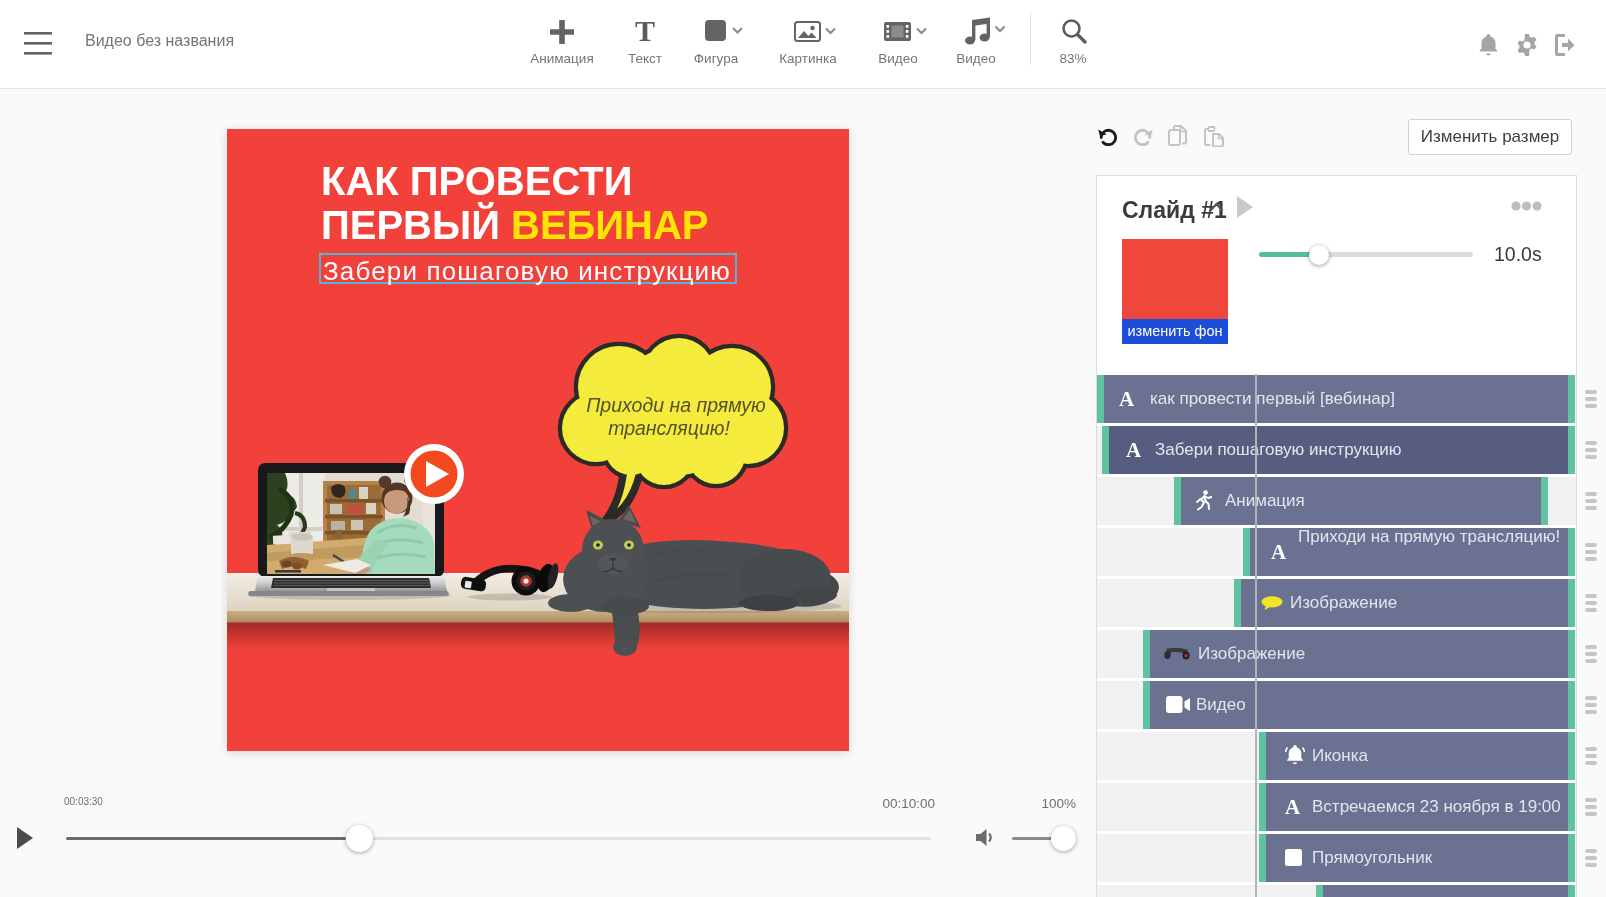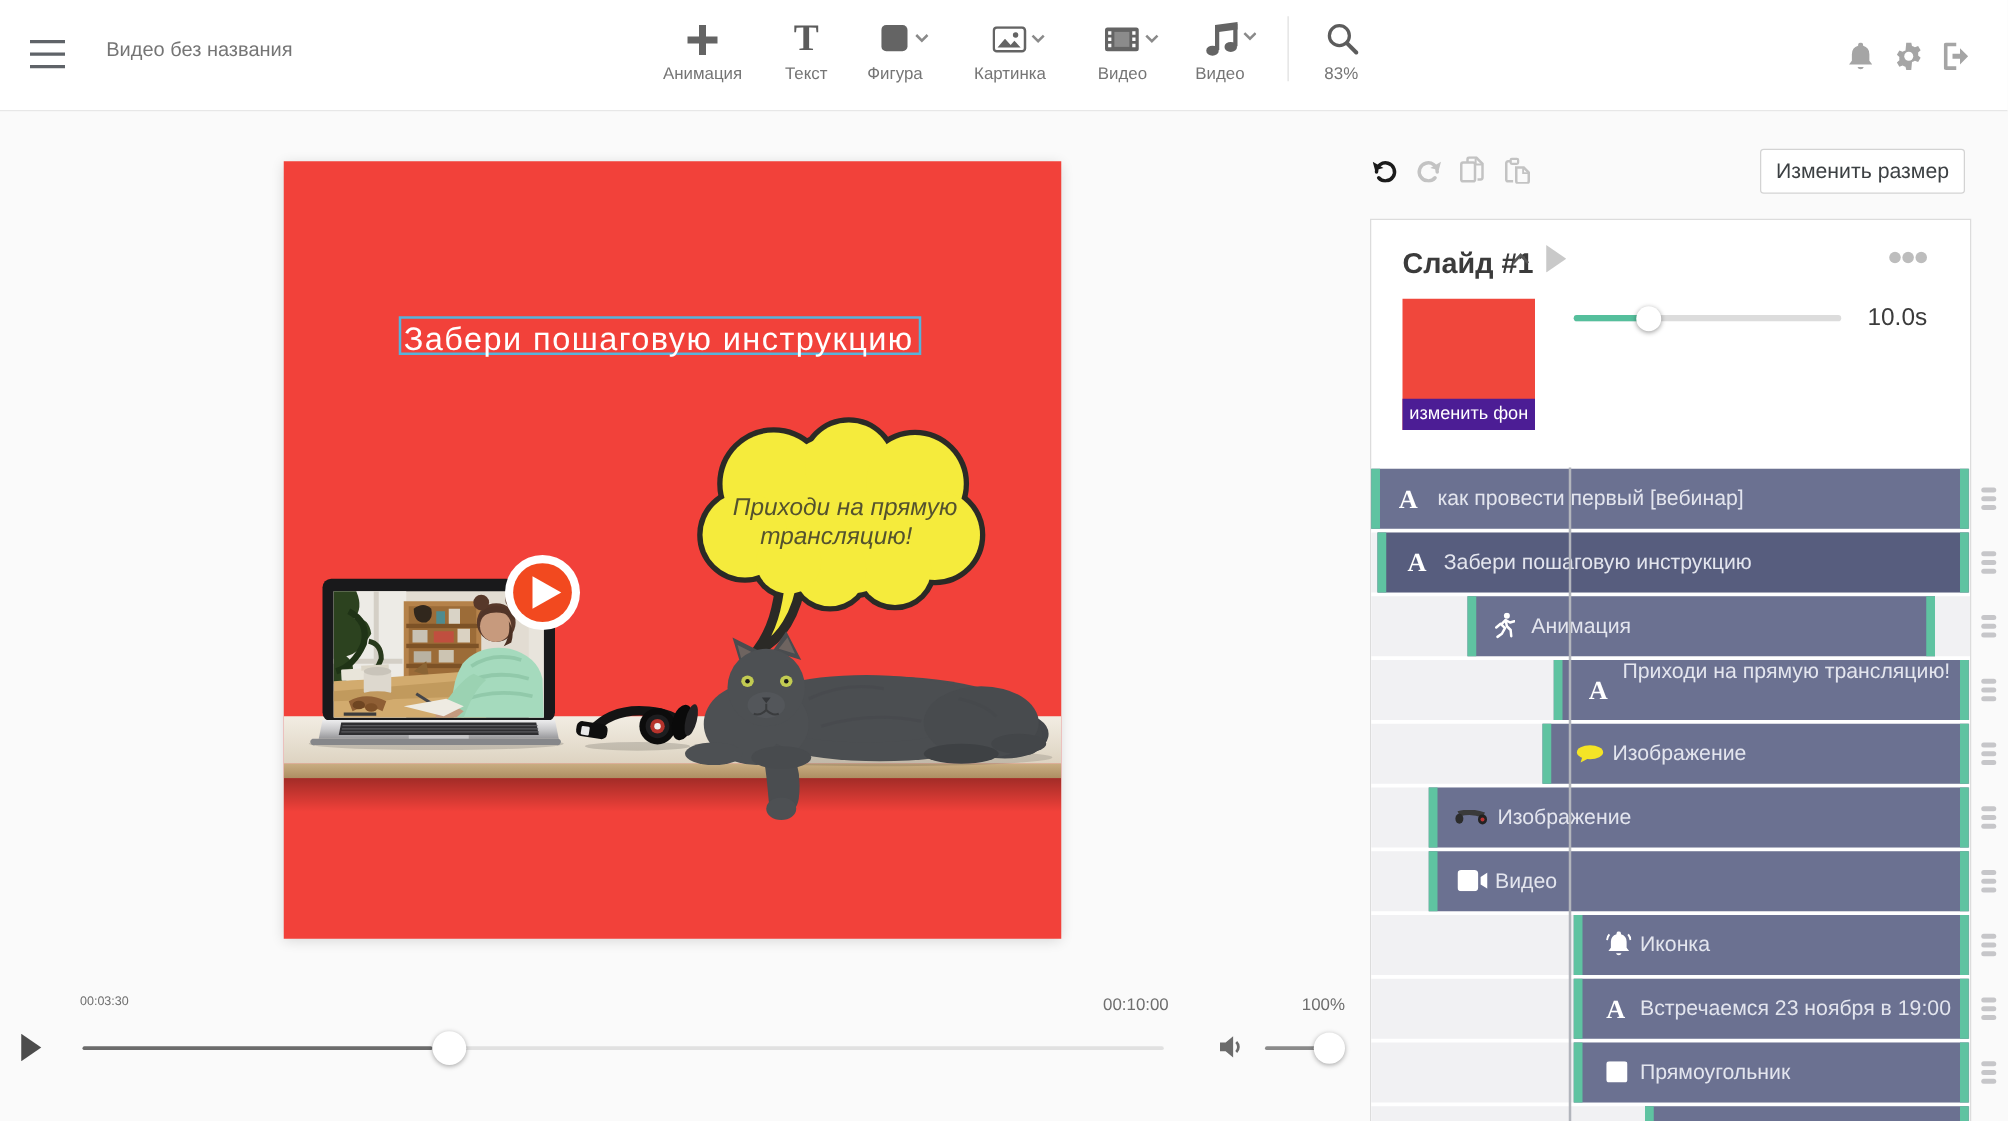--- a/index.html
+++ b/index.html
@@ -269,20 +269,21 @@
     </g>
     <path d="M420 430 q30 -14 60 -8 M430 452 q40 -12 80 -4 M540 430 q20 4 30 14" stroke="#45484c" stroke-width="2.5" fill="none" opacity="0.45"></path>
   </g>
 
   <g id="play">
     <circle cx="207" cy="345" r="30" fill="#fff"></circle>
     <circle cx="207" cy="345" r="23.5" fill="#f2491f"></circle>
     <path d="M199 332 L222 345 L199 358 Z" fill="#fff"></path>
   </g>
   </svg>
+  <div id="bigtitle" class="abs" style="left:94px; top:30px; font-weight:bold; font-size:40px; line-height:44px; color:#fff; letter-spacing:0px; white-space:nowrap;">КАК ПРОВЕСТИ<br>ПЕРВЫЙ <span style="color:#ffe501;">ВЕБИНАР</span></div>
   <div class="abs" style="left:92px; top:124px; width:418px; height:31px; border:2px solid #57b3da;"></div>
   <div id="subtitle" class="abs" style="left:96px; top:127px; font-size:26px; color:#fff; white-space:nowrap; letter-spacing:1.15px;">Забери пошаговую инструкцию</div>
 </div>
 
 <div class="abs" style="left:64px; top:796px; font-size:10px; color:#6e6e6e;">00:03:30</div>
 <div class="abs" style="left:860px; top:796px; width:75px; text-align:right; font-size:13.5px; color:#6e6e6e;">00:10:00</div>
 <div class="abs" style="left:1030px; top:796px; width:46px; text-align:right; font-size:13.5px; color:#6e6e6e;">100%</div>
 <svg class="abs" style="left:16px; top:827px;" width="18" height="22" viewBox="0 0 18 22">
   <path d="M1 0 L17 11 L1 22 z" fill="#4c4c4c"></path>
 </svg>
@@ -329,21 +330,21 @@
 <svg class="abs" style="left:1236px; top:196px;" width="17" height="22" viewBox="0 0 17 22">
   <path d="M1 0 L17 11 L1 22 z" fill="#c9c9c9"></path>
 </svg>
 <svg class="abs" style="left:1511px; top:201px;" width="31" height="10">
     <circle cx="5" cy="5" r="4.6" fill="#bdbdbd"></circle>
     <circle cx="15.5" cy="5" r="4.6" fill="#bdbdbd"></circle>
     <circle cx="26" cy="5" r="4.6" fill="#bdbdbd"></circle>
   </svg>
 
 <div class="abs" style="left:1122px; top:239px; width:106px; height:105px; background:#f0473c;"></div>
-<div class="abs" style="left:1122px; top:319px; width:106px; height:25px; background:#4c1d95; color:#fff; font-size:14.5px; text-align:center; line-height:25px;">изменить фон</div>
+<div class="abs" style="left:1122px; top:319px; width:106px; height:25px; background:#1d4ed8; color:#fff; font-size:14.5px; text-align:center; line-height:25px;">изменить фон</div>
 
 <div class="abs" style="left:1259px; top:252px; width:214px; height:5px; border-radius:3px; background:#dcdcdc;"></div>
 <div class="abs" style="left:1259px; top:252px; width:60px; height:5px; border-radius:3px; background:#55bf9c;"></div>
 <div class="abs" style="left:1309px; top:245px; width:20px; height:20px; background:#fff; border-radius:50%; box-shadow:0 1px 4px rgba(0,0,0,0.4);"></div>
 <div class="abs" style="left:1494px; top:243px; font-size:19.5px; color:#3b3b3b;">10.0s</div>
 
 <div class="abs" style="left:1097px; top:373.5px; width:479px; height:523.5px; background:#fff;"></div>
 <div class="row-bg" style="top:374.5px;"></div>
 <div class="bar" style="left:1097px; top:374.5px; width:478px;"></div>
 <div class="handle" style="left:1097px; top:374.5px;"></div>

